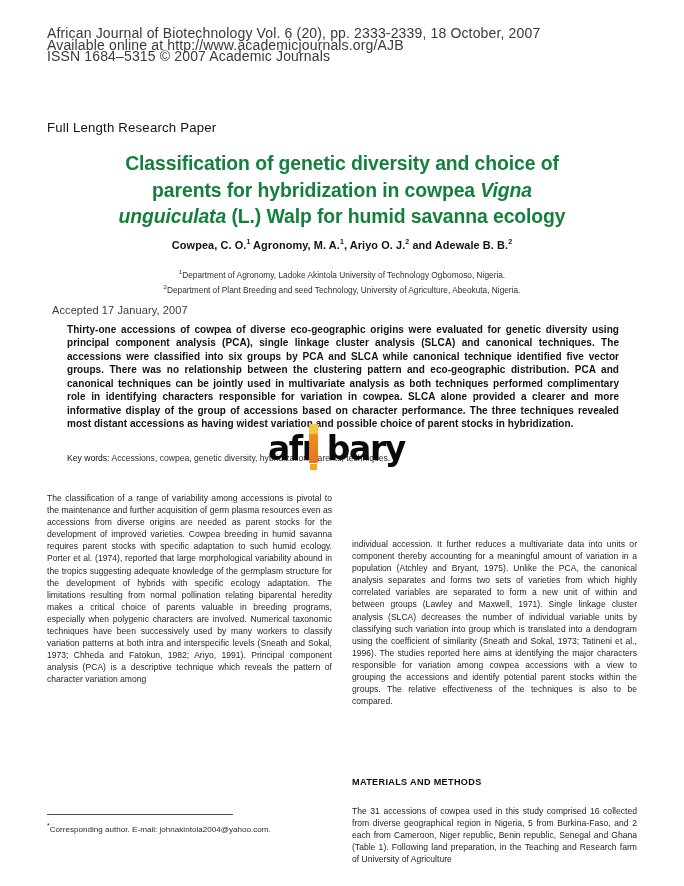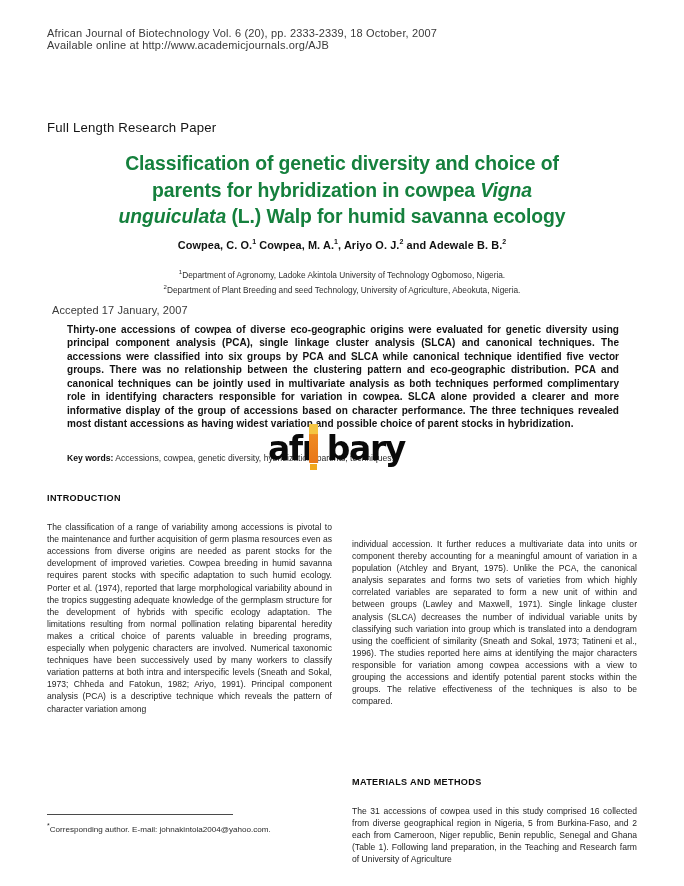--- a/index.html
+++ b/index.html
@@ -22,21 +22,21 @@
     background: #ffffff;
     padding: 0;
   }
 
   
   .journal-header {
     position: absolute;
     left: 47px;
     top: 28px;
     width: 560px;
-    font-size: 11px;
+    font-size: 14px;
     line-height: 11.6px;
     color: #3a3a3a;
     letter-spacing: 0.15px;
   }
   .journal-header div { white-space: nowrap; }
 
   
   .paper-type {
     position: absolute;
     left: 47px;
@@ -116,21 +116,21 @@
 
   .keywords {
     position: absolute;
     left: 67px;
     top: 452px;
     width: 552px;
     font-size: 8.6px;
     line-height: 12px;
     color: #2b2b2b;
   }
-  .keywords .kw-label { font-weight: bold; color: #0f0f0f; }
+  .keywords .kw-label { font-weight: normal; color: #0f0f0f; }
 
   
   .watermark {
     position: absolute;
     left: 268px;
     top: 424px;
     width: 170px;
     height: 46px;
     pointer-events: none;
     z-index: 5;
@@ -213,32 +213,33 @@
   .footnote sup { font-size: 7px; vertical-align: super; }
 </style>
 </head>
 <body>
 
 <div class="page">
 
   <div class="journal-header">
     <div>African Journal of Biotechnology Vol. 6 (20), pp. 2333-2339, 18 October, 2007</div>
     <div>Available online at http://www.academicjournals.org/AJB</div>
+    <div>ISSN 1684–5315 © 2007 Academic Journals</div>
   </div>
 
   <div class="paper-type">Full Length Research Paper</div>
 
   <div class="title">
     <span>Classification of genetic diversity and choice of</span><br>
     <span>parents for hybridization in cowpea </span><span class="sp">Vigna</span><br>
     <span class="sp">unguiculata</span><span> (L.) Walp for humid savanna ecology</span>
   </div>
 
   <div class="authors">
-    <span>Cowpea, C. O.</span><sup>1</sup><span> Cowpea, M. A.</span><sup>1</sup><span>, Ariyo O. J.</span><sup>2</sup><span> and Adewale B. B.</span><sup>2</sup>
+    <span>Cowpea, C. O.</span><sup>1</sup><span> Agronomy, M. A.</span><sup>1</sup><span>, Ariyo O. J.</span><sup>2</sup><span> and Adewale B. B.</span><sup>2</sup>
   </div>
 
   <div class="affiliations">
     <div><sup>1</sup><span>Department of Agronomy, Ladoke Akintola University of Technology Ogbomoso, Nigeria.</span></div>
     <div><sup>2</sup><span>Department of Plant Breeding and seed Technology, University of Agriculture, Abeokuta, Nigeria.</span></div>
   </div>
 
   <div class="accepted">Accepted 17 January, 2007</div>
 
   <div class="abstract">Thirty-one accessions of cowpea of diverse eco-geographic origins were evaluated for genetic diversity using principal component analysis (PCA), single linkage cluster analysis (SLCA) and canonical techniques. The accessions were classified into six groups by PCA and SLCA while canonical technique identified five vector groups. There was no relationship between the clustering pattern and eco-geographic distribution. PCA and canonical techniques can be jointly used in multivariate analysis as both techniques performed complimentary role in identifying characters responsible for variation in cowpea. SLCA alone provided a clearer and more informative display of the group of accessions based on character performance. The three techniques revealed most distant accessions as having widest variation and possible choice of parent stocks in hybridization.</div>
@@ -247,21 +248,20 @@
     <span class="kw-label">Key words:</span><span> Accessions, cowpea, genetic diversity, hybridization, parents, techniques.</span>
   </div>
 
   <div class="watermark">
     <div class="wm-text">afr bary</div>
     <div class="wm-bar"></div>
     <div class="wm-dot"></div>
   </div>
 
   <div class="col col-left" id="intro-block">
-    <div class="section-head">INTRODUCTION</div>
     <p class="para">The classification of a range of variability among accessions is pivotal to the maintenance and further acquisition of germ plasma resources even as accessions from diverse origins are needed as parent stocks for the development of improved varieties. Cowpea breeding in humid savanna requires parent stocks with specific adaptation to such humid ecology. Porter et al. (1974), reported that large morphological variability abound in the tropics suggesting adequate knowledge of the germplasm structure for the development of hybrids with specific ecology adaptation. The limitations resulting from normal pollination relating biparental heredity makes a critical choice of parents valuable in breeding programs, especially when polygenic characters are involved. Numerical taxonomic techniques have been successively used by many workers to classify variation patterns at both intra and interspecific levels (Sneath and Sokal, 1973; Chheda and Fatokun, 1982; Ariyo, 1991). Principal component analysis (PCA) is a descriptive technique which reveals the pattern of character variation among</p>
   </div>
 
   <div class="col col-right" id="right-block">
     <p class="para">individual accession. It further reduces a multivariate data into units or component thereby accounting for a meaningful amount of variation in a population (Atchley and Bryant, 1975). Unlike the PCA, the canonical analysis separates and forms two sets of varieties from which highly correlated variables are separated to form a new unit of within and between groups (Lawley and Maxwell, 1971). Single linkage cluster analysis (SLCA) decreases the number of individual variable units by classifying such variation into group which is translated into a dendogram using the coefficient of similarity (Sneath and Sokal, 1973; Tatineni et al., 1996). The studies reported here aims at identifying the major characters responsible for variation among cowpea accessions with a view to grouping the accessions and identify potential parent stocks within the groups. The relative effectiveness of the techniques is also to be compared.</p>
   </div>
 
   <div class="col col-right" id="methods-block">
     <div class="section-head">MATERIALS AND METHODS</div>
     <p class="para">The 31 accessions of cowpea used in this study comprised 16 collected from diverse geographical region in Nigeria, 5 from Burkina-Faso, and 2 each from Cameroon, Niger republic, Benin republic, Senegal and Ghana (Table 1). Following land preparation, in the Teaching and Research farm of University of Agriculture</p>

